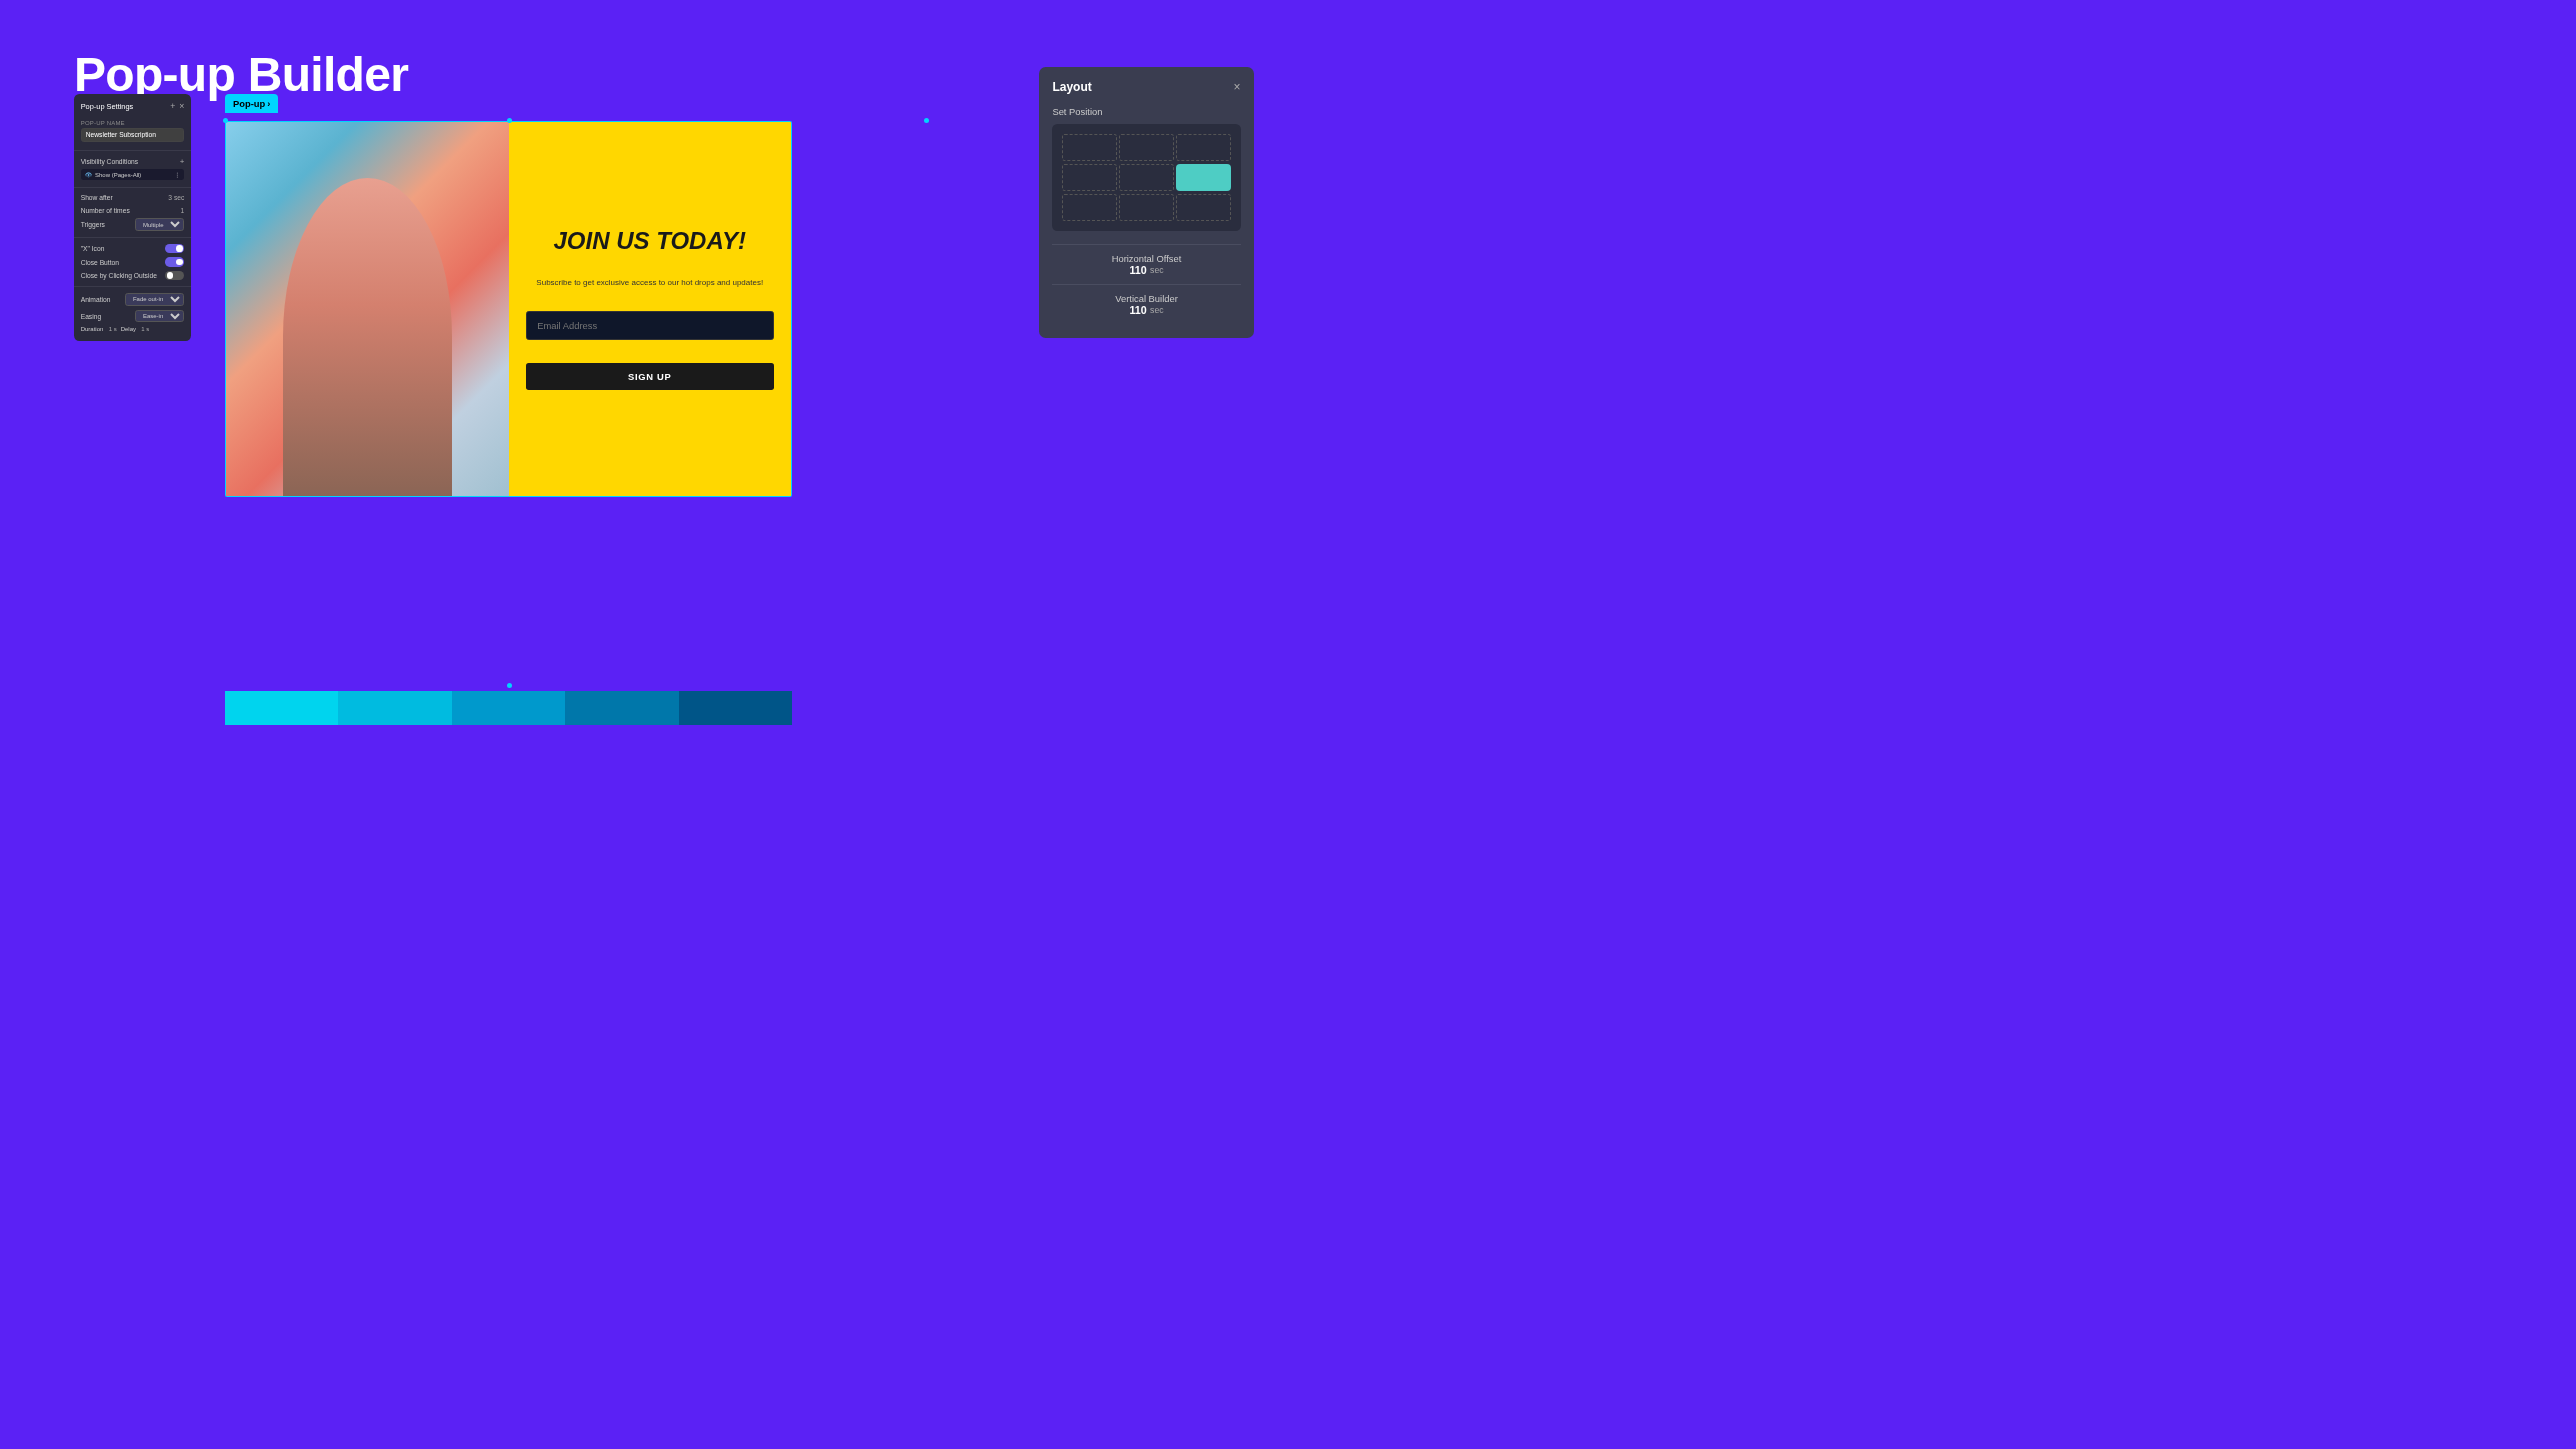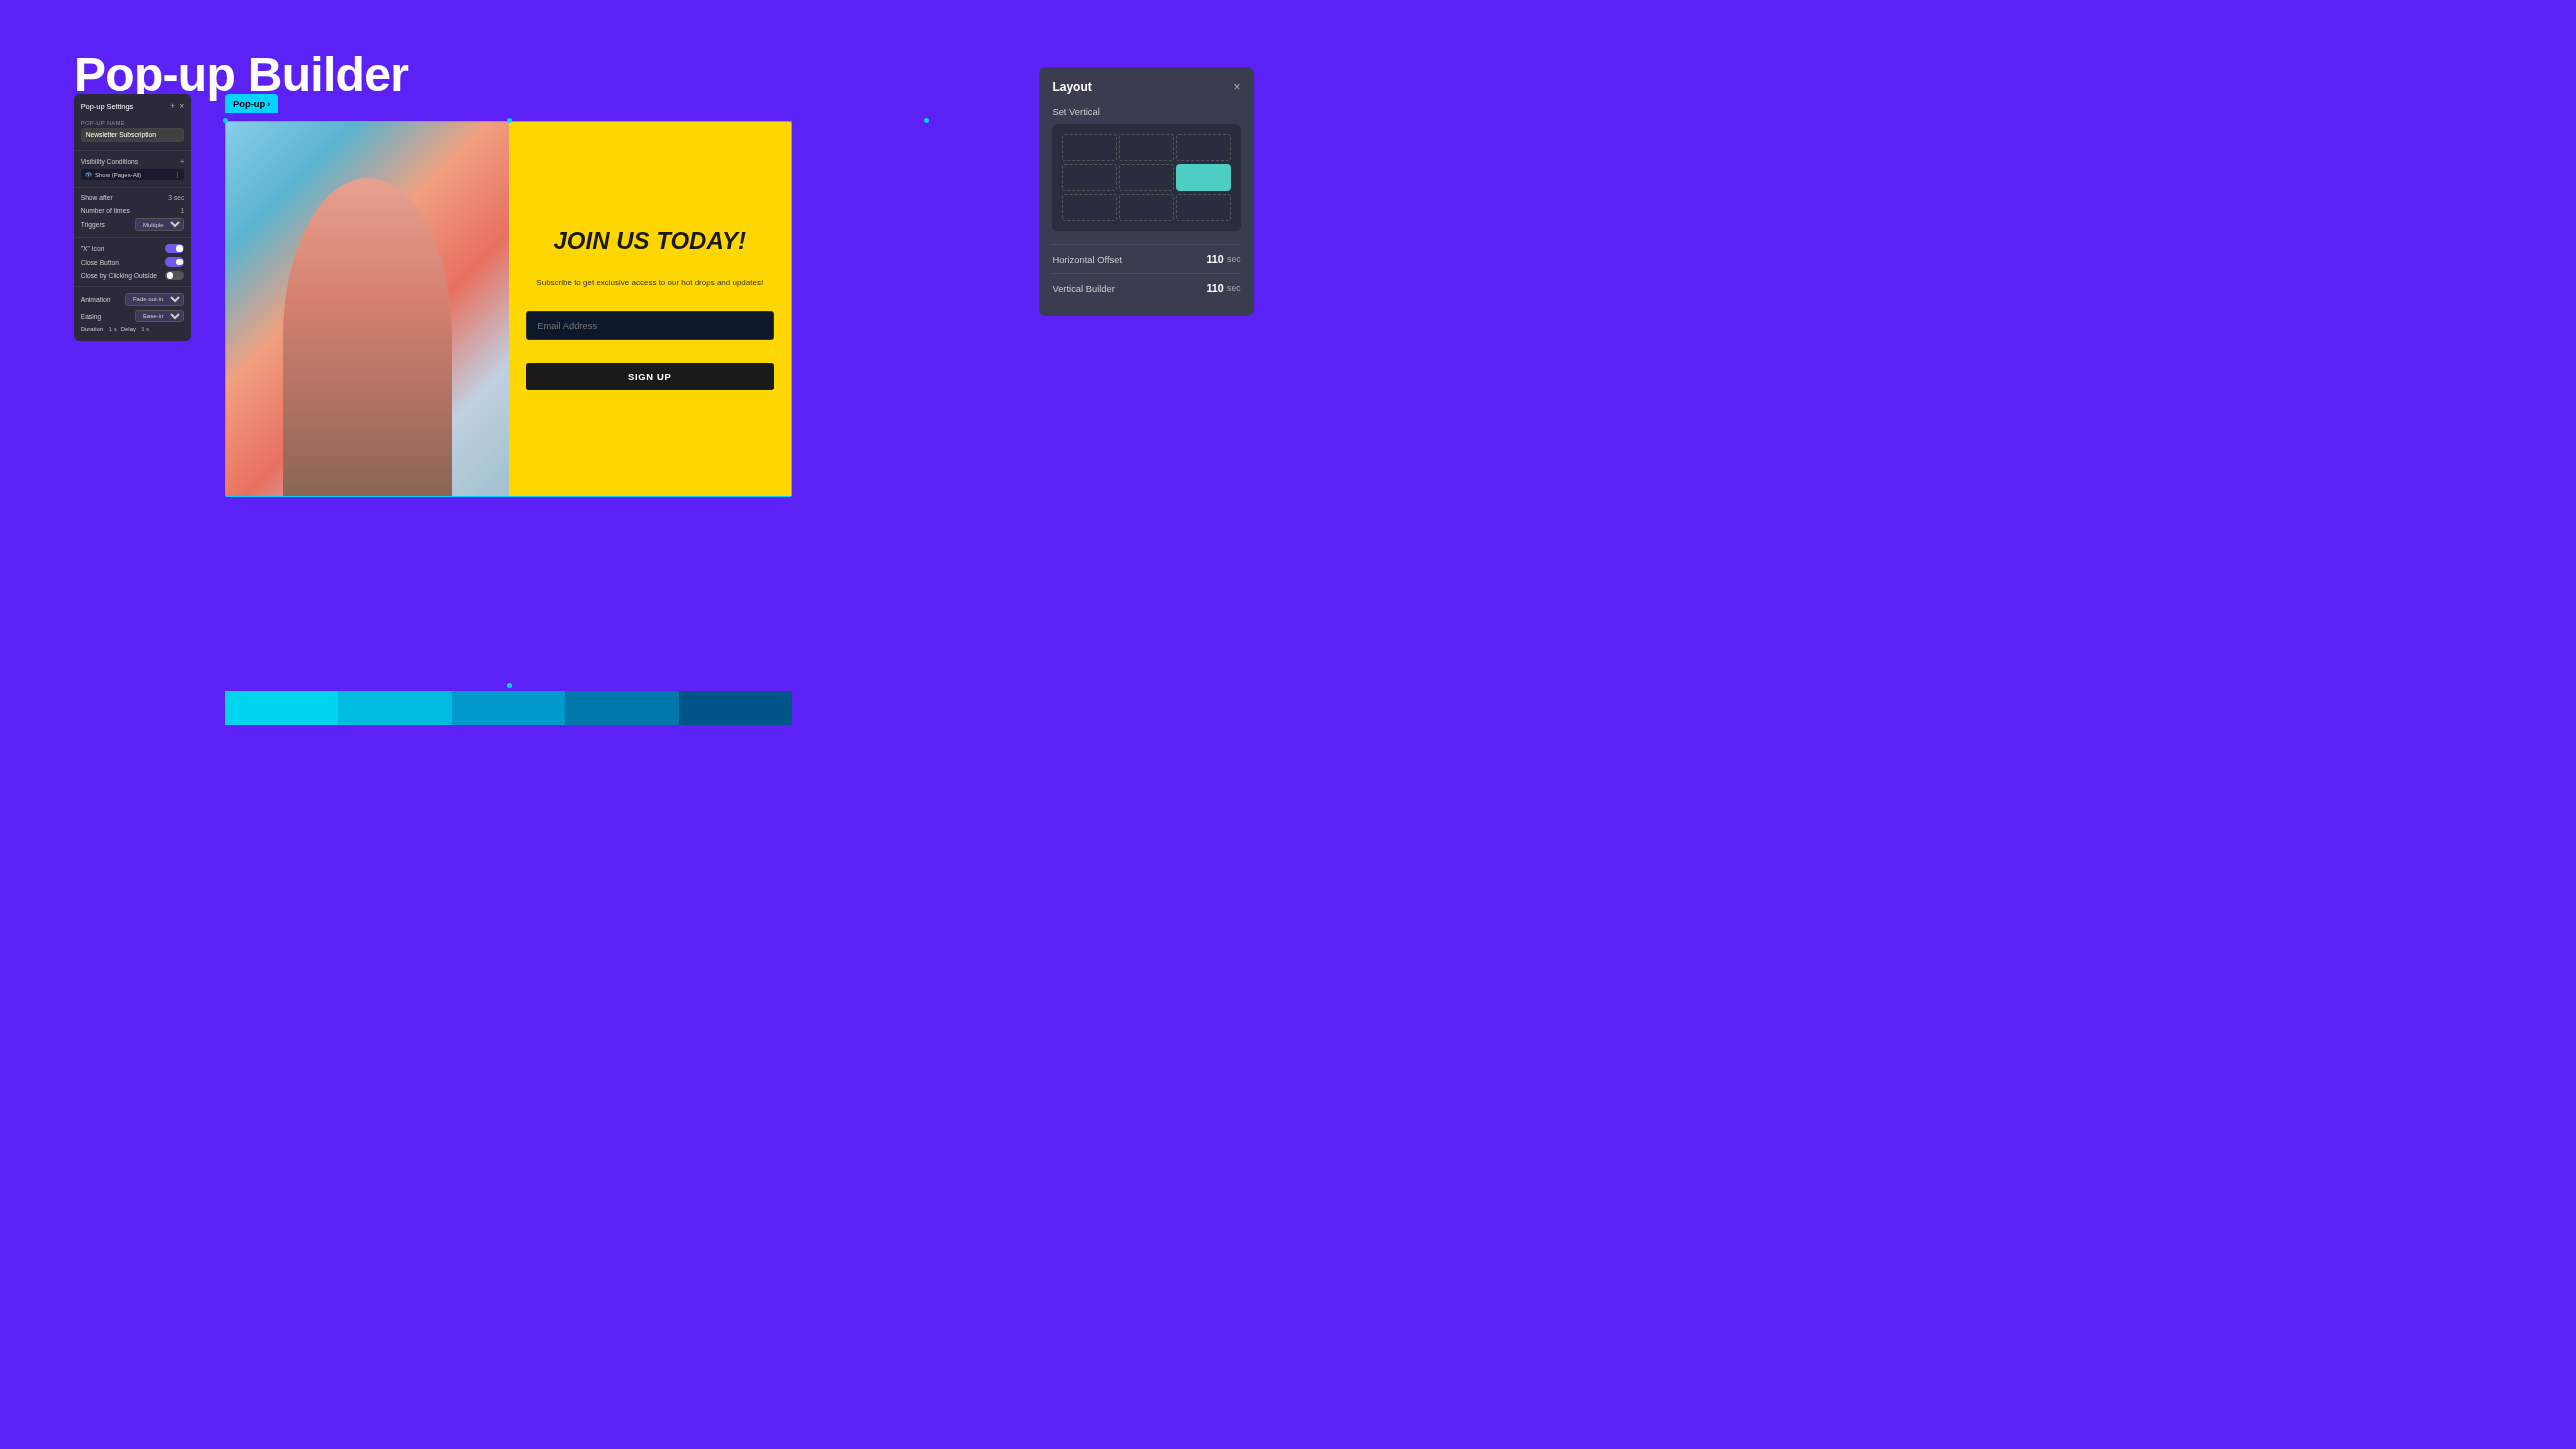--- a/index.html
+++ b/index.html
@@ -382,20 +382,21 @@
       border-color: #4ecdc4;
       border-radius: 4px;
     }
 
     .offset-row {
       display: flex;
       align-items: center;
       justify-content: space-between;
       padding: 8px 0;
       border-top: 0.7px solid #4a4d60;
+      flex-direction: column;
     }
     .offset-label {
       font-size: 9.4px;
       color: #ccc;
     }
     .offset-value {
       display: flex;
       align-items: center;
       gap: 3.4px;
     }
@@ -536,21 +537,21 @@
     <div class="stripe-segment" style="background:#005588;"></div>
   </div>
 </div>
 
 <div class="layout-panel">
   <div class="layout-header">
     <span class="layout-title">Layout</span>
     <span class="layout-close">×</span>
   </div>
 
-  <div style="font-size:9.4px; color:#ccc; margin-bottom:6.7px;">Set Vertical</div>
+  <div style="font-size:9.4px; color:#ccc; margin-bottom:6.7px;">Set Position</div>
 
   <div class="position-grid">
     <div class="grid-cell"></div>
     <div class="grid-cell"></div>
     <div class="grid-cell"></div>
     <div class="grid-cell"></div>
     <div class="grid-cell"></div>
     <div class="grid-cell active"></div>
     <div class="grid-cell"></div>
     <div class="grid-cell"></div>

